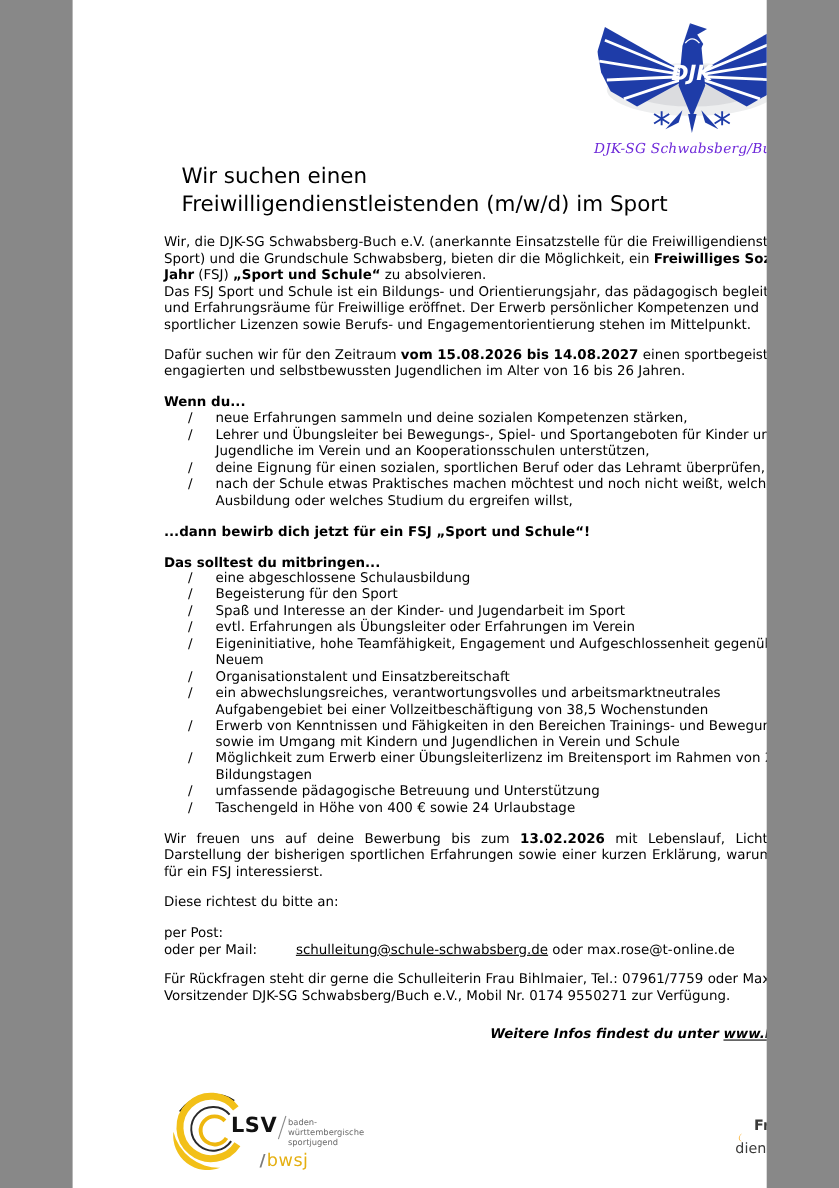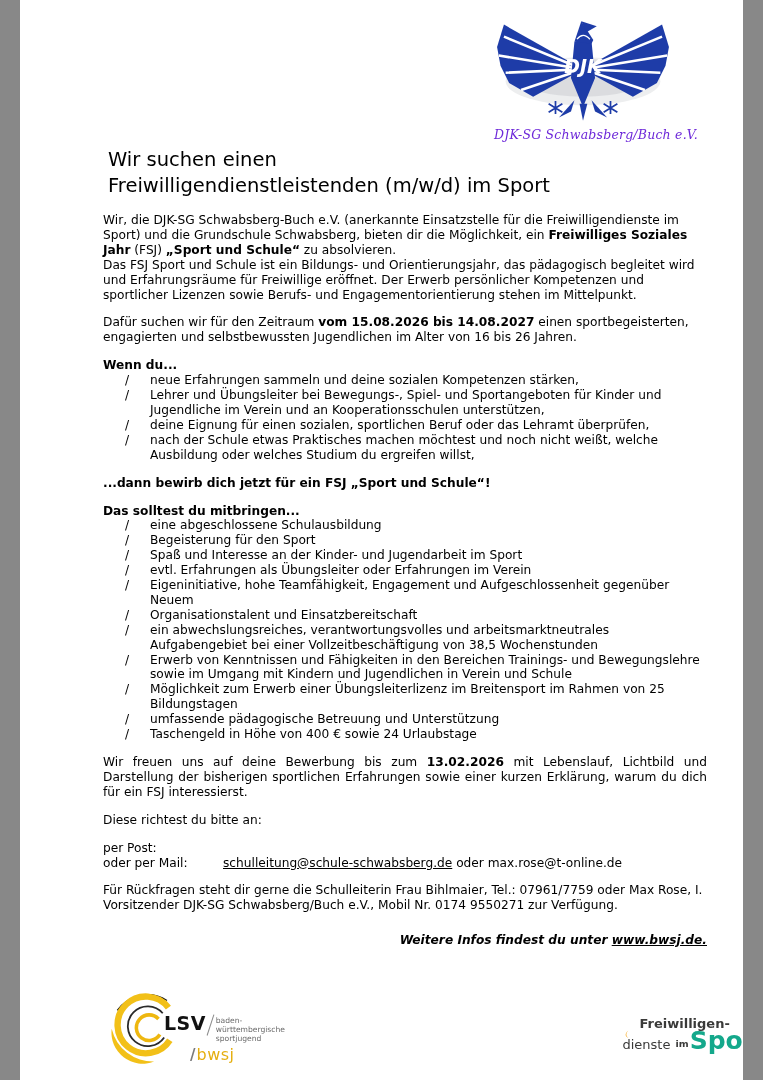--- a/index.html
+++ b/index.html
@@ -1,33 +1,33 @@
 <!DOCTYPE html>
 <html><head>
 <meta charset="utf-8">
 <style>
   html,body { margin:0; padding:0; background:#888; }
   .page {
-    position:relative; width:723px; height:1080px; margin:0 auto;
+    position:relative; width:631px; height:1080px; margin:0 auto;
     background:#ffffff; overflow:hidden;
     font-family:"DejaVu Sans", sans-serif; color:#000;
   }
   
   .logo-block { position:absolute; top:16px; left:474px; width:178px; text-align:center; }
   .logo-block svg { display:block; margin:0 auto; }
   .logo-caption {
     margin-top:1px; font-family:"DejaVu Serif", serif; font-style:italic;
     font-size:12.5px; color:#6d28d9; letter-spacing:.2px; white-space:nowrap;
   }
   
   .content {
     position:absolute; left:83px; top:147px; width:604px;
     font-size:12.2px; line-height:14.9px;
   }
-  .doc-title { font-size:19.5px; line-height:26px; font-weight:normal; margin:0 0 14px 5px; }
+  .doc-title { font-size:19.5px; line-height:26px; font-weight:normal; margin:0 0 14px 16px; }
   .para { margin:0 0 13px 0; }
   .para.justify { text-align:justify; }
   .sect-heading { font-weight:bold; margin:13px 0 0 0; }
   .bold-line { font-weight:bold; margin:13px 0 0 0; }
   ul.slash-list { list-style:none; margin:0; padding:0; }
   ul.slash-list li { display:flex; }
   ul.slash-list .marker { flex:none; width:25px; margin-left:22px; }
   b { font-weight:bold; }
   a.doc-link { color:#000; text-decoration:underline; }
   .addr-row { display:flex;gap:32px; }

